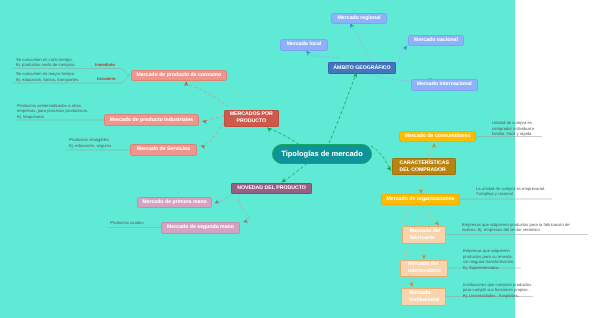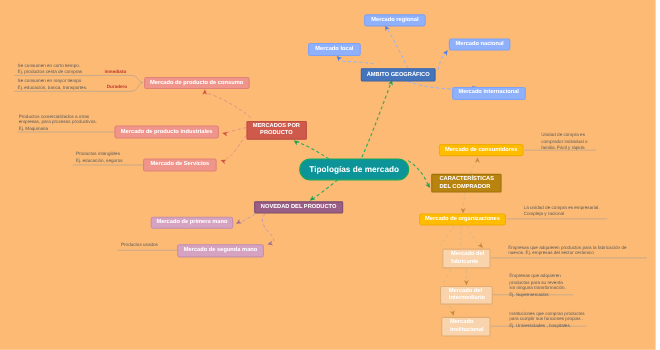--- a/index.html
+++ b/index.html
@@ -1,19 +1,19 @@
 <!DOCTYPE html>
 <html><head>
 <meta charset="utf-8">
 <style>
   html,body,*{-webkit-font-smoothing:antialiased;-moz-osx-font-smoothing:grayscale;}
   html,body{margin:0;padding:0;background:#fff;}
   body{width:600px;height:318px;font-family:"Liberation Sans",sans-serif;overflow:hidden;position:relative;}
-  #stage{position:absolute;left:0;top:0;width:580px;height:318px;background:#fdba74;
-         -webkit-font-smoothing:antialiased;text-rendering:geometricPrecision;padding-left:16px;}
+  #stage{position:absolute;left:0;top:0;width:515px;height:318px;background:#5eead4;
+         -webkit-font-smoothing:antialiased;text-rendering:geometricPrecision;}
   svg.layer{position:absolute;left:0;top:0;width:600px;height:318px;overflow:visible;}
   .node{position:absolute;box-sizing:border-box;display:flex;flex-direction:column;align-items:center;
         justify-content:center;text-align:center;color:#fff;font-weight:bold;white-space:nowrap;}
   .node span{display:block;line-height:1.32;transform:translateZ(0);}
   .ann{position:absolute;color:#58595b;font-size:4.2px;line-height:1.36;white-space:nowrap;}
   .ann div{white-space:nowrap;transform:translateZ(0);}
   .tag{position:absolute;color:#c0392b;font-size:4.2px;font-weight:bold;white-space:nowrap;transform:translateZ(0);}
 </style>
 </head>
 <body>

